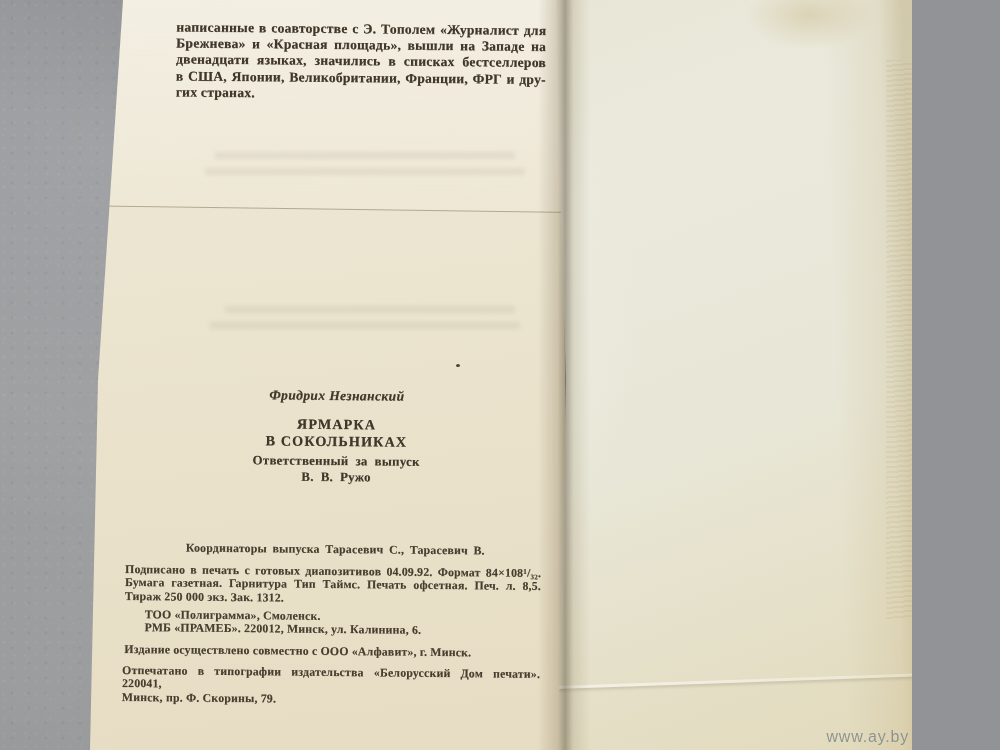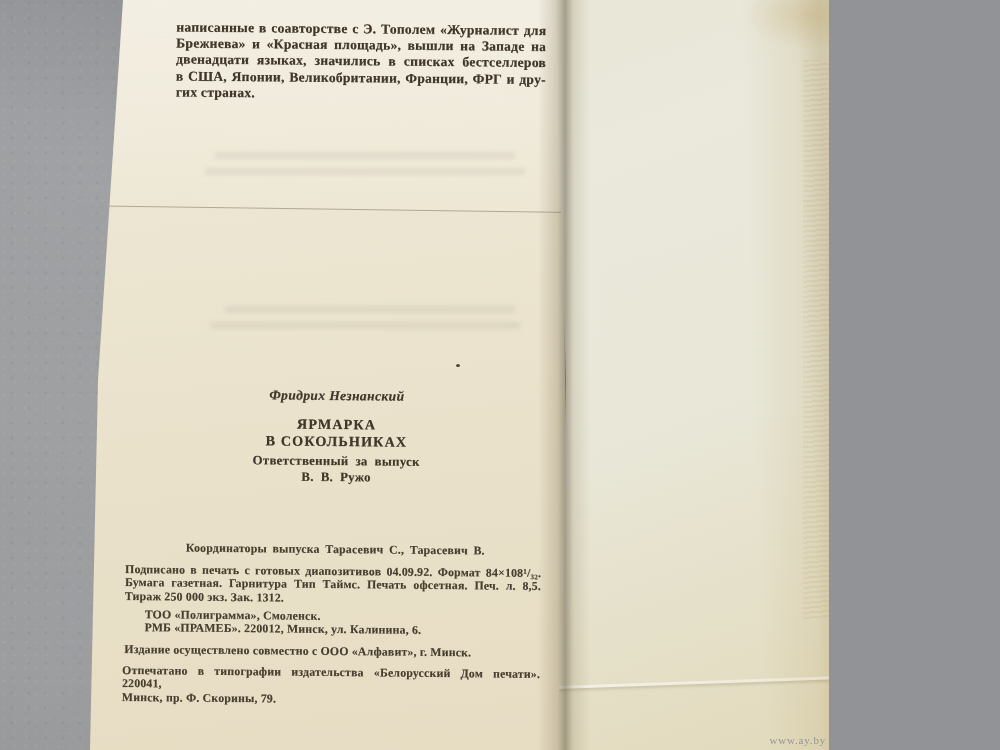--- a/index.html
+++ b/index.html
@@ -1,17 +1,17 @@
 <!DOCTYPE html>
 <html><head>
 <meta charset="utf-8">
 <style>
   html,body{margin:0;padding:0;}
   body{width:1000px;height:750px;overflow:hidden;background:#919396;}
-  .scene{position:relative;width:829px;height:750px;overflow:hidden;
+  .scene{position:relative;width:912px;height:750px;overflow:hidden;
     background:
       radial-gradient(circle at 12% 18%, rgba(255,255,255,.10), transparent 40%),
       radial-gradient(circle at 4% 90%, rgba(255,255,255,.07), transparent 35%),
       linear-gradient(205deg, #707276 0%, #85878a 22%, #96989b 45%, #9a9c9e 70%, #929496 100%);
     font-family:"Liberation Serif", serif;}
   
   .scene::before{content:"";position:absolute;inset:0;pointer-events:none;opacity:.5;
     background-image:
       radial-gradient(circle at 30% 40%, rgba(255,255,255,.09) 0 1px, transparent 2px),
       radial-gradient(circle at 70% 20%, rgba(0,0,0,.08) 0 1px, transparent 2px),
@@ -68,21 +68,21 @@
     text-shadow:.3px .3px .5px rgba(62,53,40,.5);}
   .title{font-size:14.2px;font-weight:700;line-height:16.5px;letter-spacing:1.1px;
     text-shadow:.3px .3px .6px rgba(62,53,40,.6);}
   .resp{font-size:12.8px;font-weight:700;line-height:15.5px;word-spacing:3.5px;letter-spacing:.3px;
     text-shadow:.3px .3px .5px rgba(62,53,40,.5);}
   .small{font-size:11.8px;font-weight:700;line-height:13.4px;letter-spacing:.2px;color:#473e30;
     text-shadow:.2px .2px .4px rgba(70,60,45,.45);}
   .coords{word-spacing:2.5px;}
 
   .watermark{position:absolute;right:3px;bottom:4px;
-    font-family:Liberation Serif, serif;font-size:11px;letter-spacing:.8px;
+    font-family:Liberation Sans, sans-serif;font-size:16px;letter-spacing:.8px;
     color:rgba(125,133,126,.85);text-shadow:0 0 1px rgba(255,255,255,.4);}
 </style>
 </head>
 <body>
 
 <div class="scene">
 
   <div class="left-page">
     <div class="flap"></div>
 

